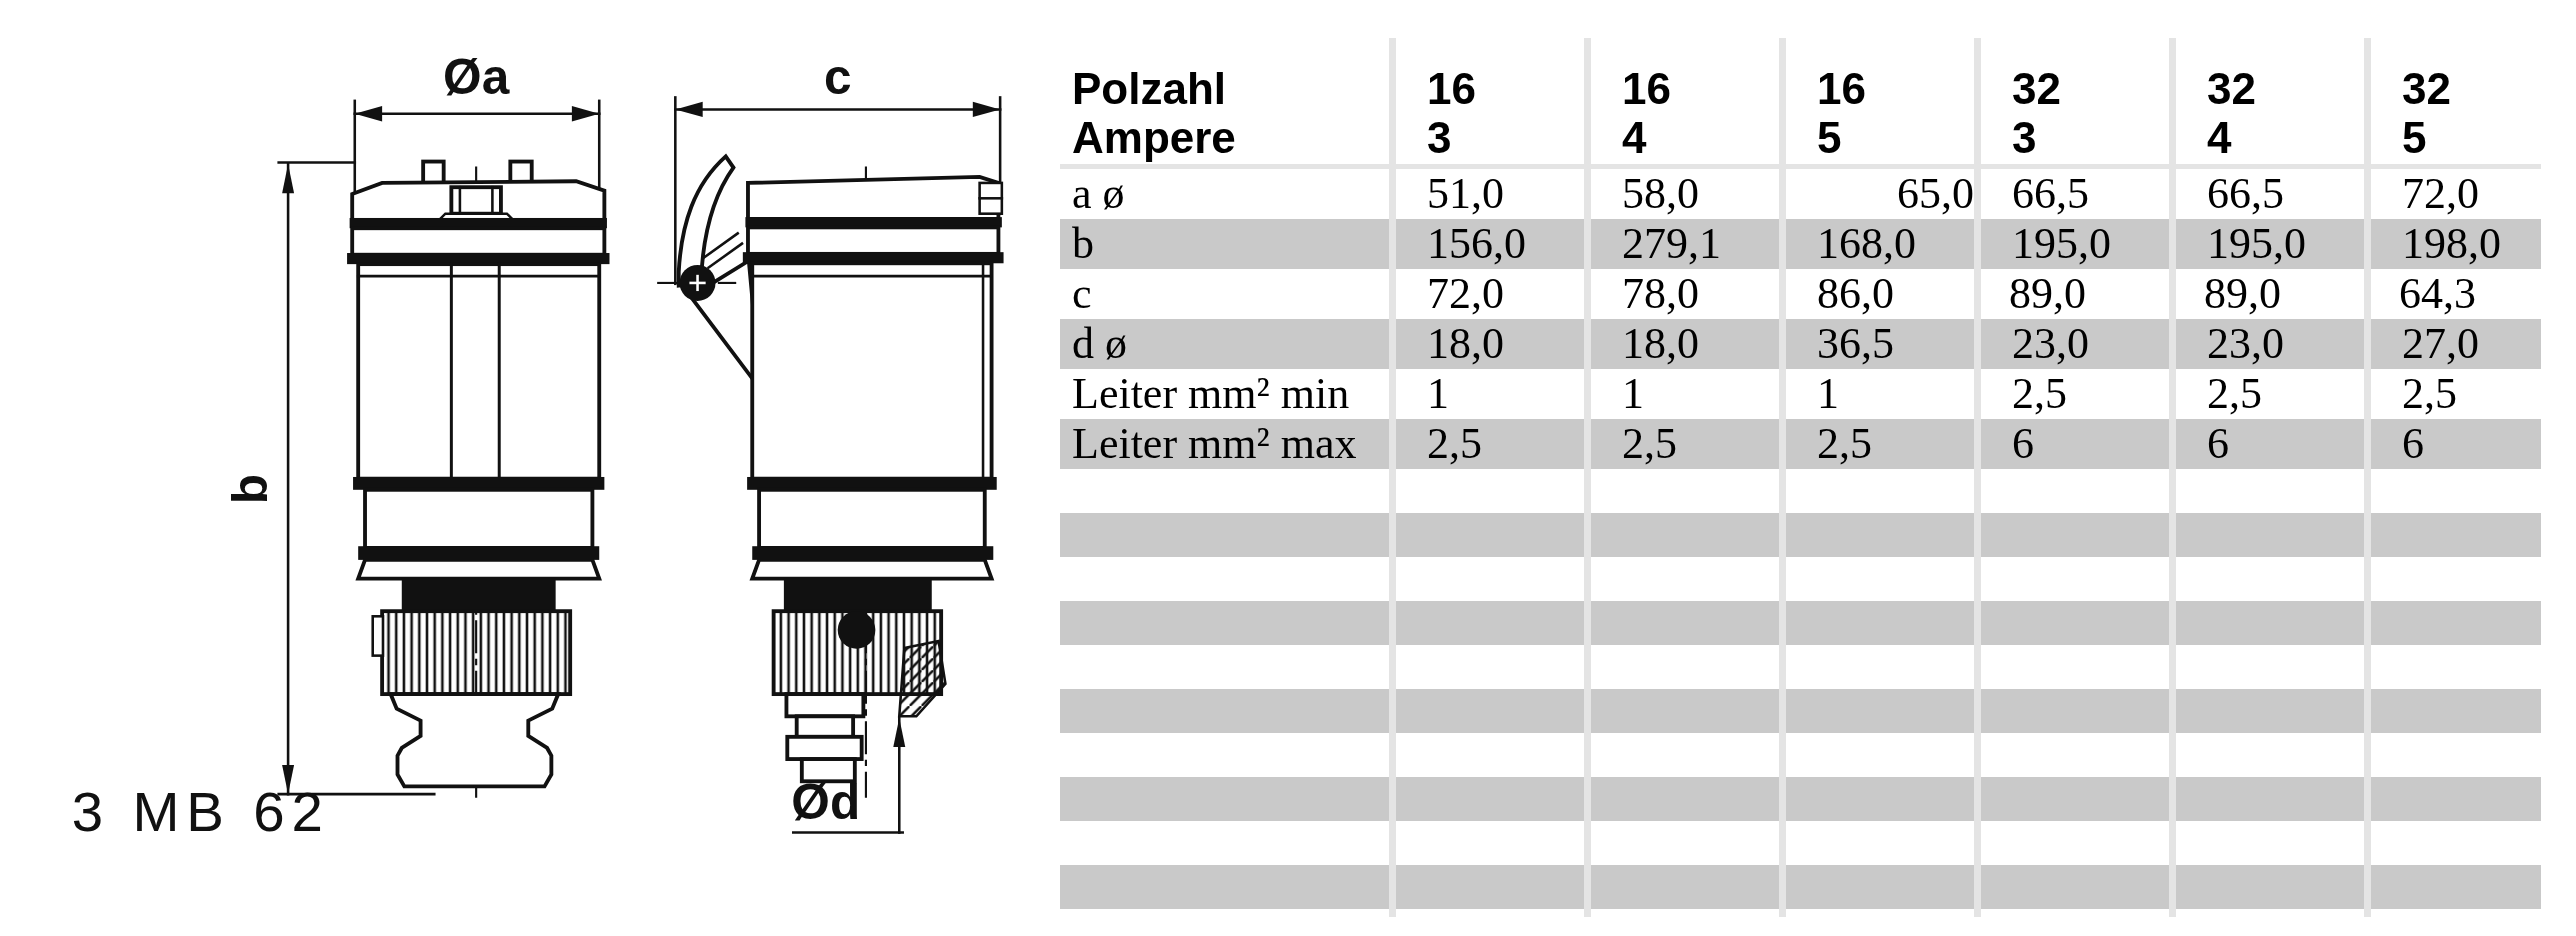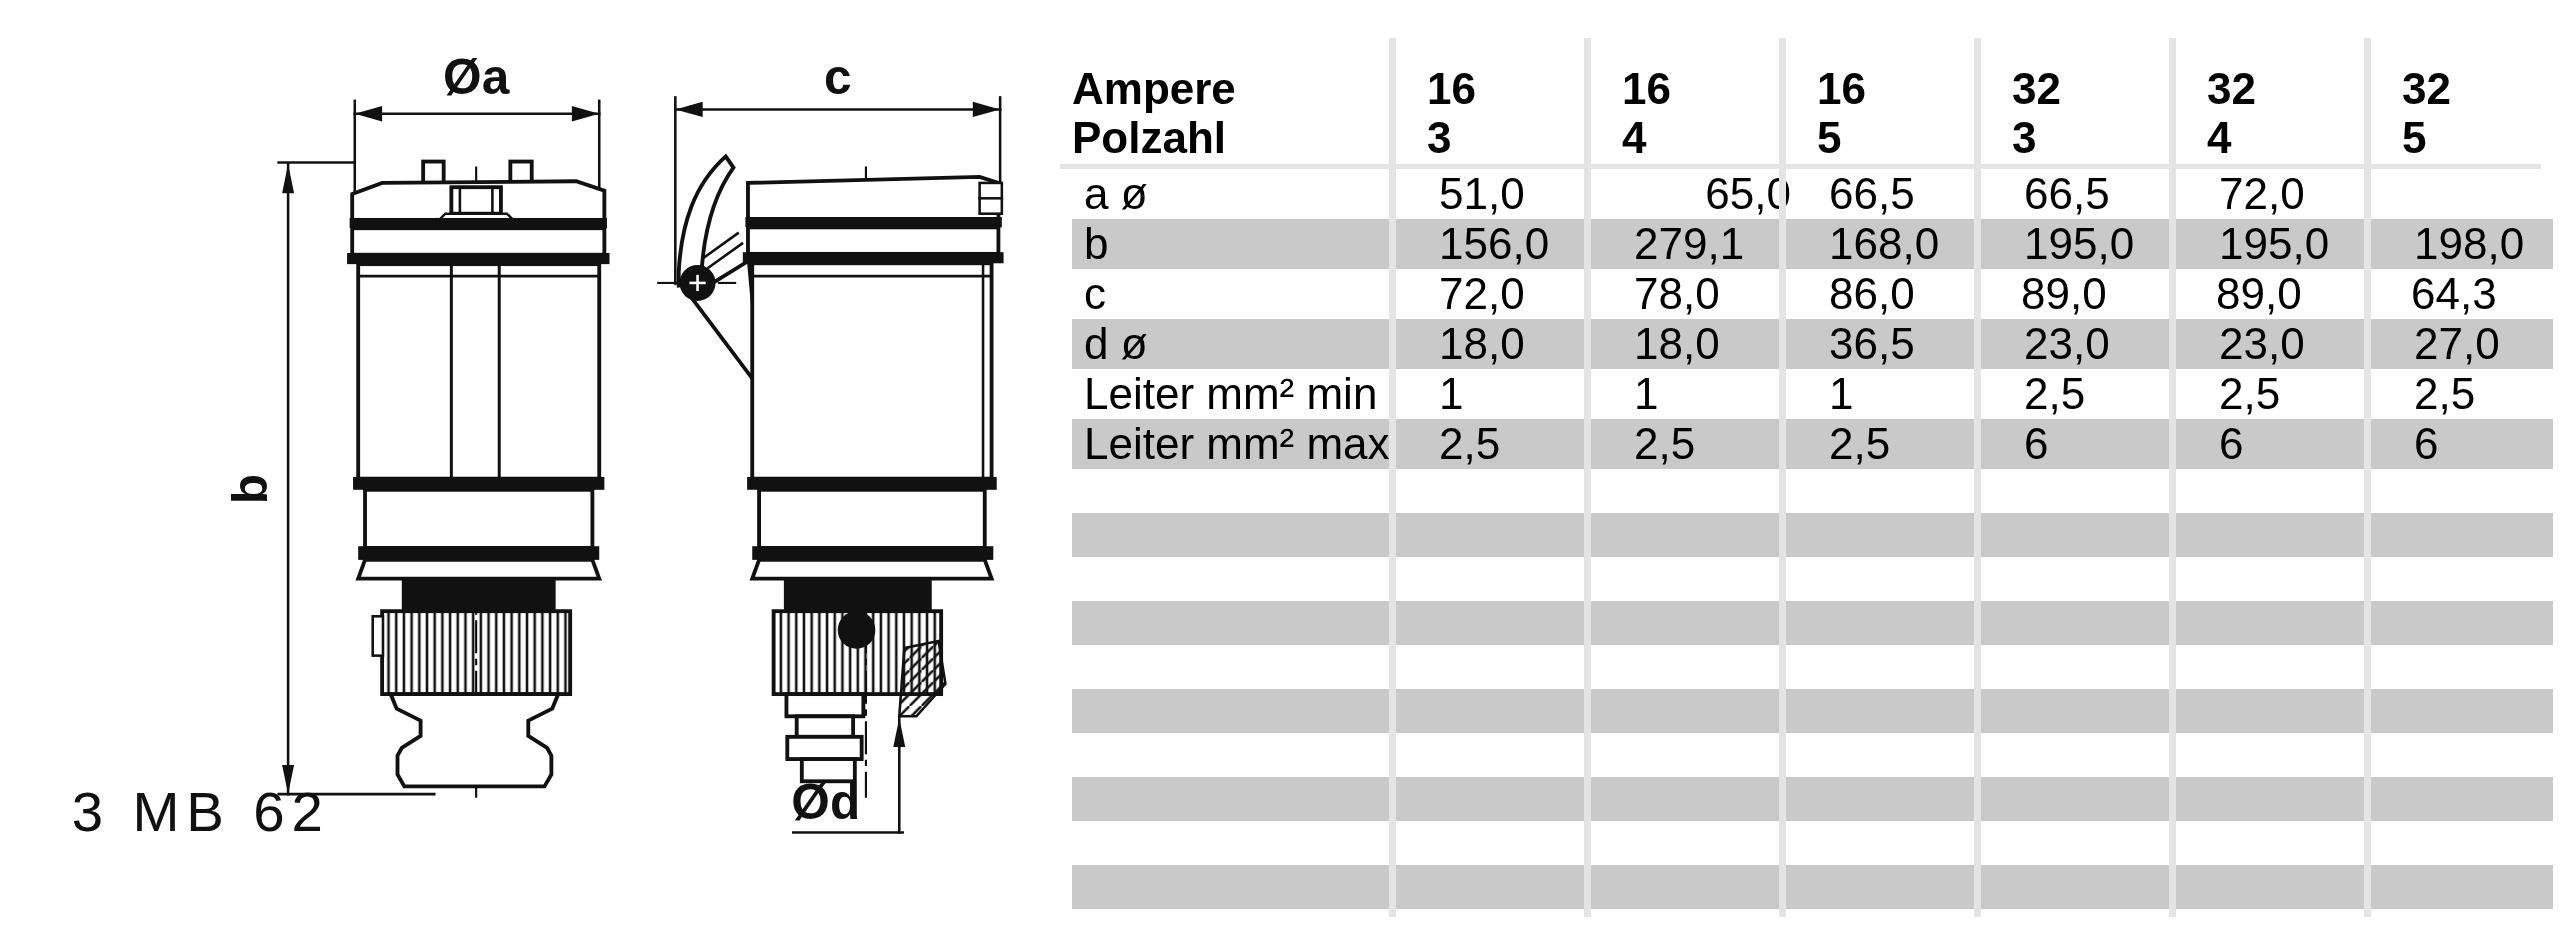--- a/index.html
+++ b/index.html
@@ -13,21 +13,21 @@
   .partnum{font-family:"Liberation Sans",sans-serif;font-weight:normal;font-size:66px;letter-spacing:8px;fill:#111111;}
   
   .spec{position:absolute;left:1060px;top:0;width:1482px;height:936px;}
   .vline{position:absolute;top:38px;height:879px;width:6.8px;background:#e4e4e4;z-index:3;}
   .v1{left:329px;} .v2{left:524px;} .v3{left:719px;}
   .v4{left:914px;} .v5{left:1109px;} .v6{left:1304px;}
   .hsep{position:absolute;top:164px;left:0;width:1481px;height:5.1px;background:#e4e4e4;z-index:3;}
   .hdr{position:absolute;left:0;top:0;width:1481px;height:164px;display:flex;}
   .hdr .cell{display:flex;flex-direction:column;justify-content:flex-end;
     padding-bottom:1.7px;font-weight:bold;font-size:44px;line-height:49px;}
-  .rows{position:absolute;left:12px;top:169px;width:1481px;}
+  .rows{position:absolute;left:0;top:169px;width:1481px;font-family:Liberation Serif, serif;}
   .row{display:flex;}
   .row.data{height:50px;}
   .row.empty{height:44px;}
   .row.gray{background:#c9c9c9;}
   .cell{flex:0 0 auto;box-sizing:border-box;white-space:nowrap;overflow:hidden;}
   .rows .cell{font-size:44px;line-height:50px;}
   .cell.label{padding-left:12px;}
   .cell.val{padding-left:38px;}
 </style>
 </head>
@@ -155,22 +155,22 @@
   <div class="spec">
     <div class="vline v1"></div>
     <div class="vline v2"></div>
     <div class="vline v3"></div>
     <div class="vline v4"></div>
     <div class="vline v5"></div>
     <div class="vline v6"></div>
     <div class="hsep"></div>
     <div class="hdr">
         <div class="cell label" style="width: 329px;">
+          <div>Polzahl</div>
           <div>Ampere</div>
-          <div>Polzahl</div>
         </div>
         <div class="cell val" style="width: 195px;">
           <div>16</div>
           <div>3</div>
         </div>
         <div class="cell val" style="width: 195px;">
           <div>16</div>
           <div>4</div>
         </div>
         <div class="cell val" style="width: 195px;">
@@ -187,20 +187,21 @@
         </div>
         <div class="cell val" style="width: 177px;">
           <div>32</div>
           <div>5</div>
         </div>
       </div>
     <div class="rows">
         <div class="row data">
           <div class="cell label" style="width: 329px;">a ø</div>
           <div class="cell val" style="width: 195px;">51,0</div>
+          <div class="cell val" style="width: 195px;">58,0</div>
           <div class="cell val" style="width: 195px; text-align: right;">65,0</div>
           <div class="cell val" style="width: 195px;">66,5</div>
           <div class="cell val" style="width: 195px;">66,5</div>
           <div class="cell val" style="width: 177px;">72,0</div>
         </div>
         <div class="row data gray">
           <div class="cell label" style="width: 329px;">b</div>
           <div class="cell val" style="width: 195px;">156,0</div>
           <div class="cell val" style="width: 195px;">279,1</div>
           <div class="cell val" style="width: 195px;">168,0</div>

